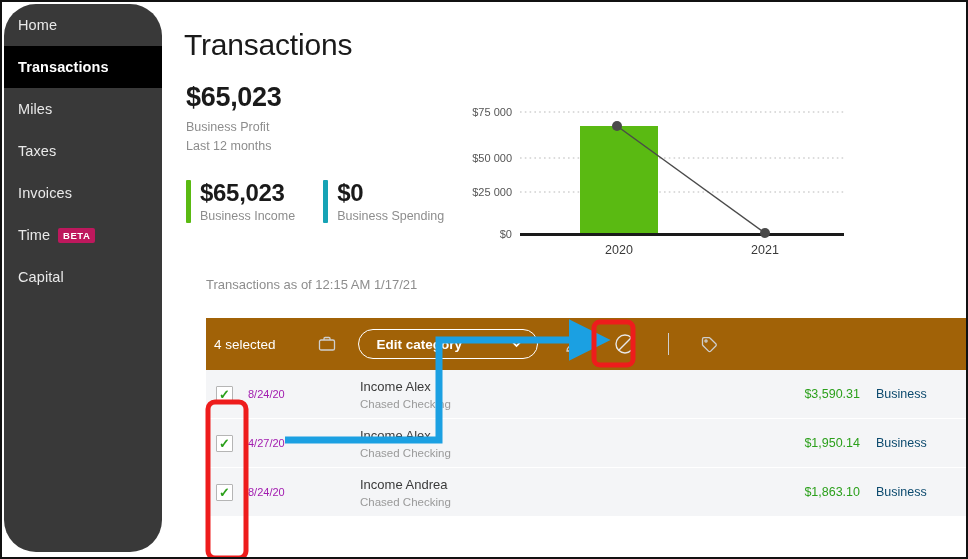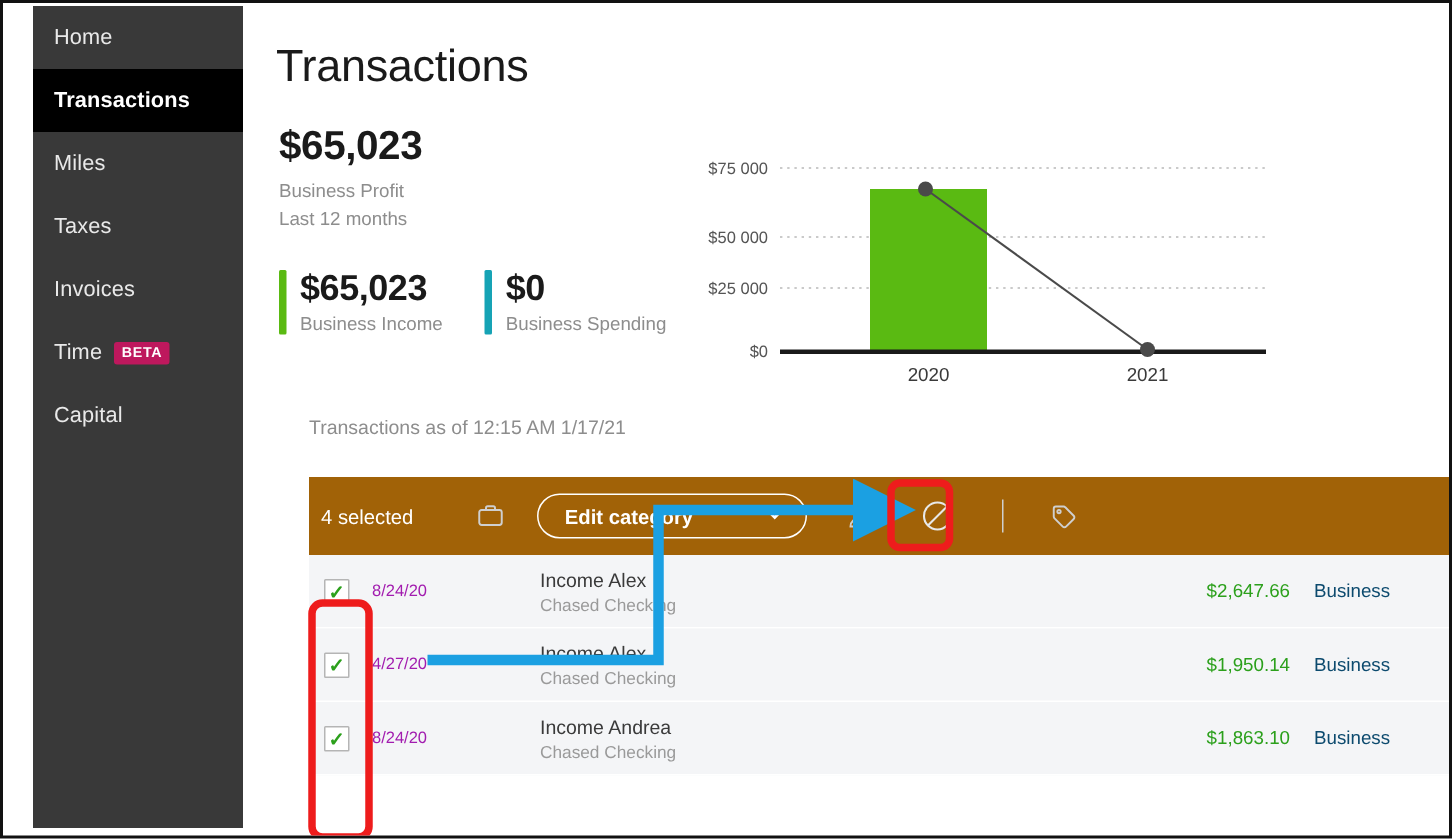--- a/index.html
+++ b/index.html
@@ -11,23 +11,24 @@
   }
   #app {
     position: absolute; inset: 0;
     border: 2px solid #111111;
     background: #ffffff;
     overflow: hidden;
   }
 
   
   #sidebar {
-    position: absolute; left: 20px; top: 2px;
+    position: absolute; left: 2px; top: 2px;
     width: 158px; height: 548px;
     background: #393939;
+    border-radius: 32px;
   }
   .nav-item {
     height: 42px;
     display: flex; align-items: center;
     padding-left: 14px;
     color: #e9e9e9;
     font-size: 14.5px;
     letter-spacing: .1px;
   }
   .nav-item.active {
@@ -284,21 +285,21 @@
 
       <div class="trow">
         <div class="col-check">
           <span class="row-checkbox">✓</span>
         </div>
         <div class="col-date cell-date">8/24/20</div>
         <div class="col-txn">
           <div class="txn-name">Income Alex</div>
           <div class="txn-acct">Chased Checking</div>
         </div>
-        <div class="col-amt cell-amt">$2,647.66</div>
+        <div class="col-amt cell-amt">$3,590.31</div>
         <div class="col-type cell-type">Business</div>
       </div>
 
       <div class="trow">
         <div class="col-check">
           <span class="row-checkbox">✓</span>
         </div>
         <div class="col-date cell-date">4/27/20</div>
         <div class="col-txn">
           <div class="txn-name">Income Alex</div>

